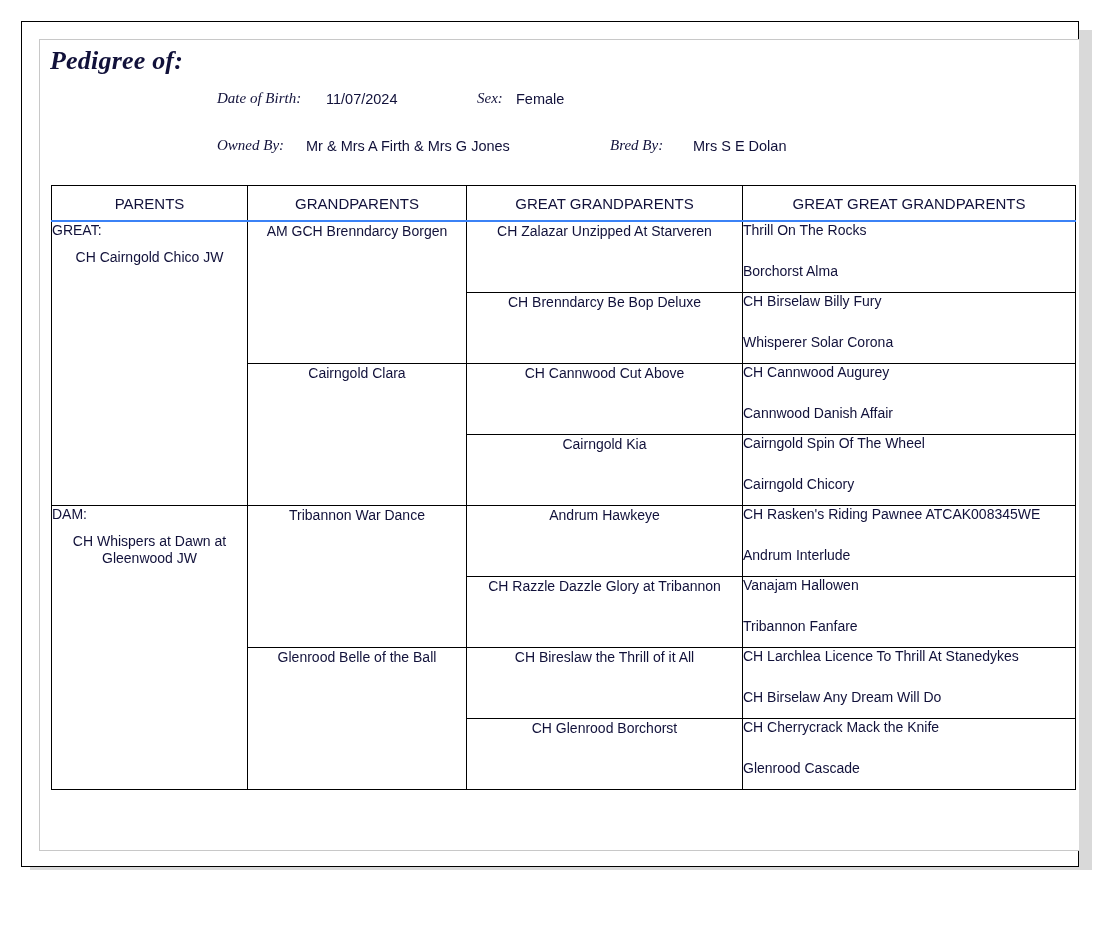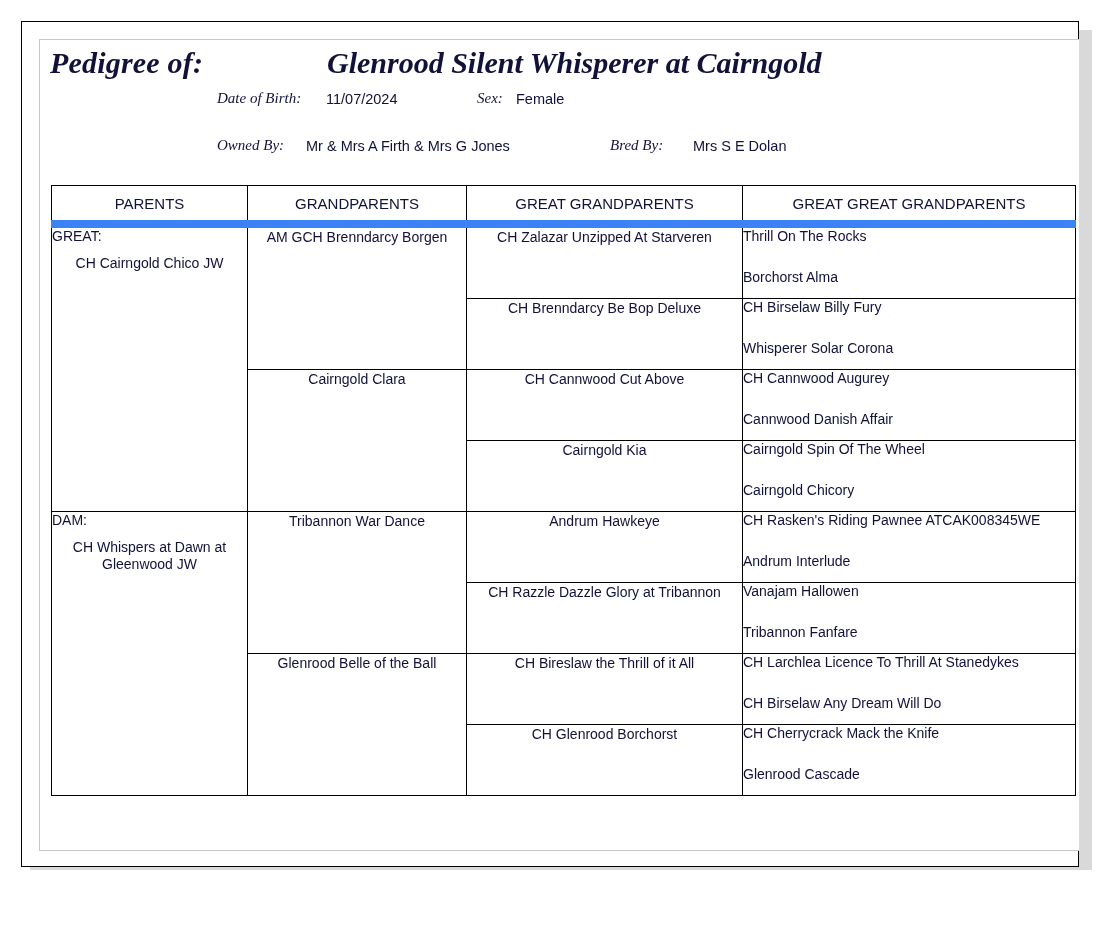--- a/index.html
+++ b/index.html
@@ -59,21 +59,21 @@
     position: relative;
     height: 48px;
   }
   .pedigree-label {
     position: absolute;
     left: 2px;
     top: 0;
     font-family: "Liberation Serif", serif;
     font-style: italic;
     font-weight: bold;
-    font-size: 30px;
+    font-size: 26px;
     letter-spacing: .2px;
   }
   .dog-name {
     position: absolute;
     left: 279px;
     top: 0;
     font-family: "Liberation Serif", serif;
     font-style: italic;
     font-weight: bold;
     font-size: 30px;
@@ -128,21 +128,21 @@
     padding: 0;
     vertical-align: top;
     background: #ffffff;
   }
   .ped-table th {
     height: 34px;
     font-weight: normal;
     font-size: 15px;
     text-align: center;
     vertical-align: middle;
-    border-bottom: 8px solid #3b82f6;
+    border-bottom: 2px solid #3b82f6;
   }
   .col-p  { width: 196px; }
   .col-gp { width: 219px; }
   .col-ggp{ width: 276px; }
   .col-gggp{ width: 333px; }
 
   .cell-parent {
     height: 280px;
     padding: 9px 6px 0 6px;
   }
@@ -188,21 +188,20 @@
 </head>
 <body>
 
 <div class="page-shadow"></div>
 <div class="page-outer"></div>
 <div class="page-inner"></div>
 
 <div class="doc-head">
   <div class="title-row">
     <span class="pedigree-label">Pedigree of:</span>
-    <span class="dog-name">Glenrood Silent Whisperer at Cairngold</span>
   </div>
   <div class="meta-row-1">
     <span class="meta-lbl pos-dob-l">Date of Birth:</span>
     <span class="meta-val pos-dob-v">11/07/2024</span>
     <span class="meta-lbl pos-sex-l">Sex:</span>
     <span class="meta-val pos-sex-v">Female</span>
   </div>
   <div class="meta-row-2">
     <span class="meta-lbl pos-own-l">Owned By:</span>
     <span class="meta-val pos-own-v">Mr &amp; Mrs A Firth &amp; Mrs G Jones</span>

